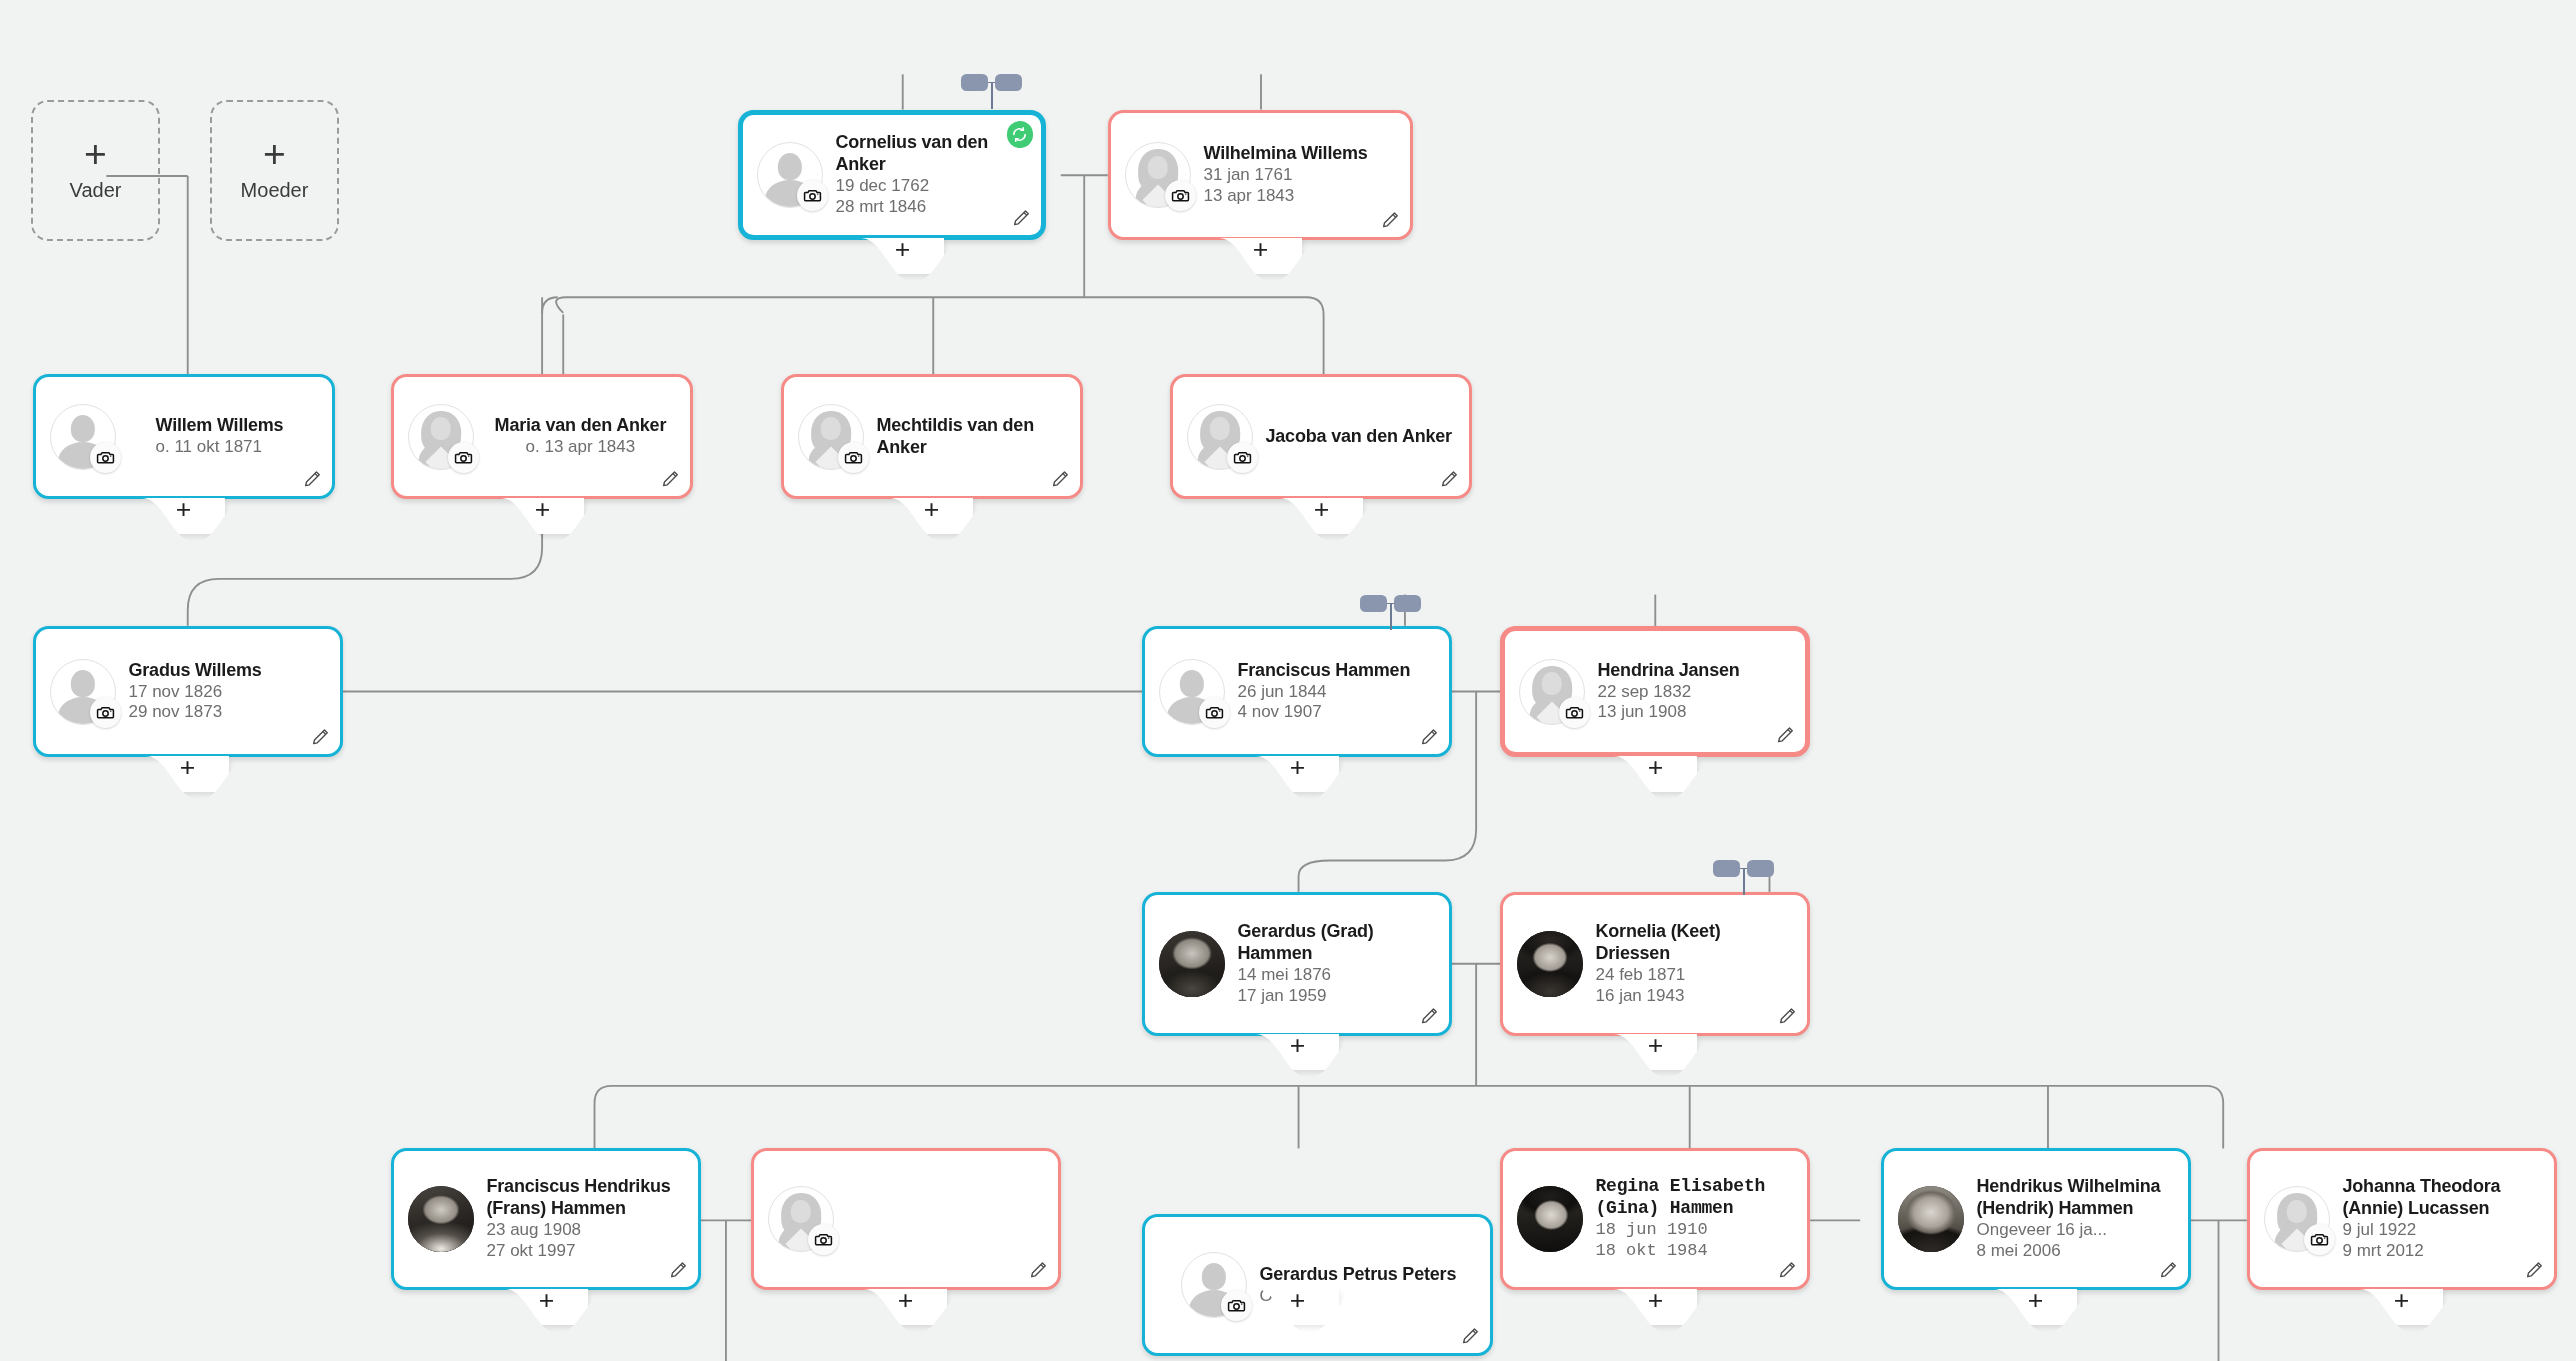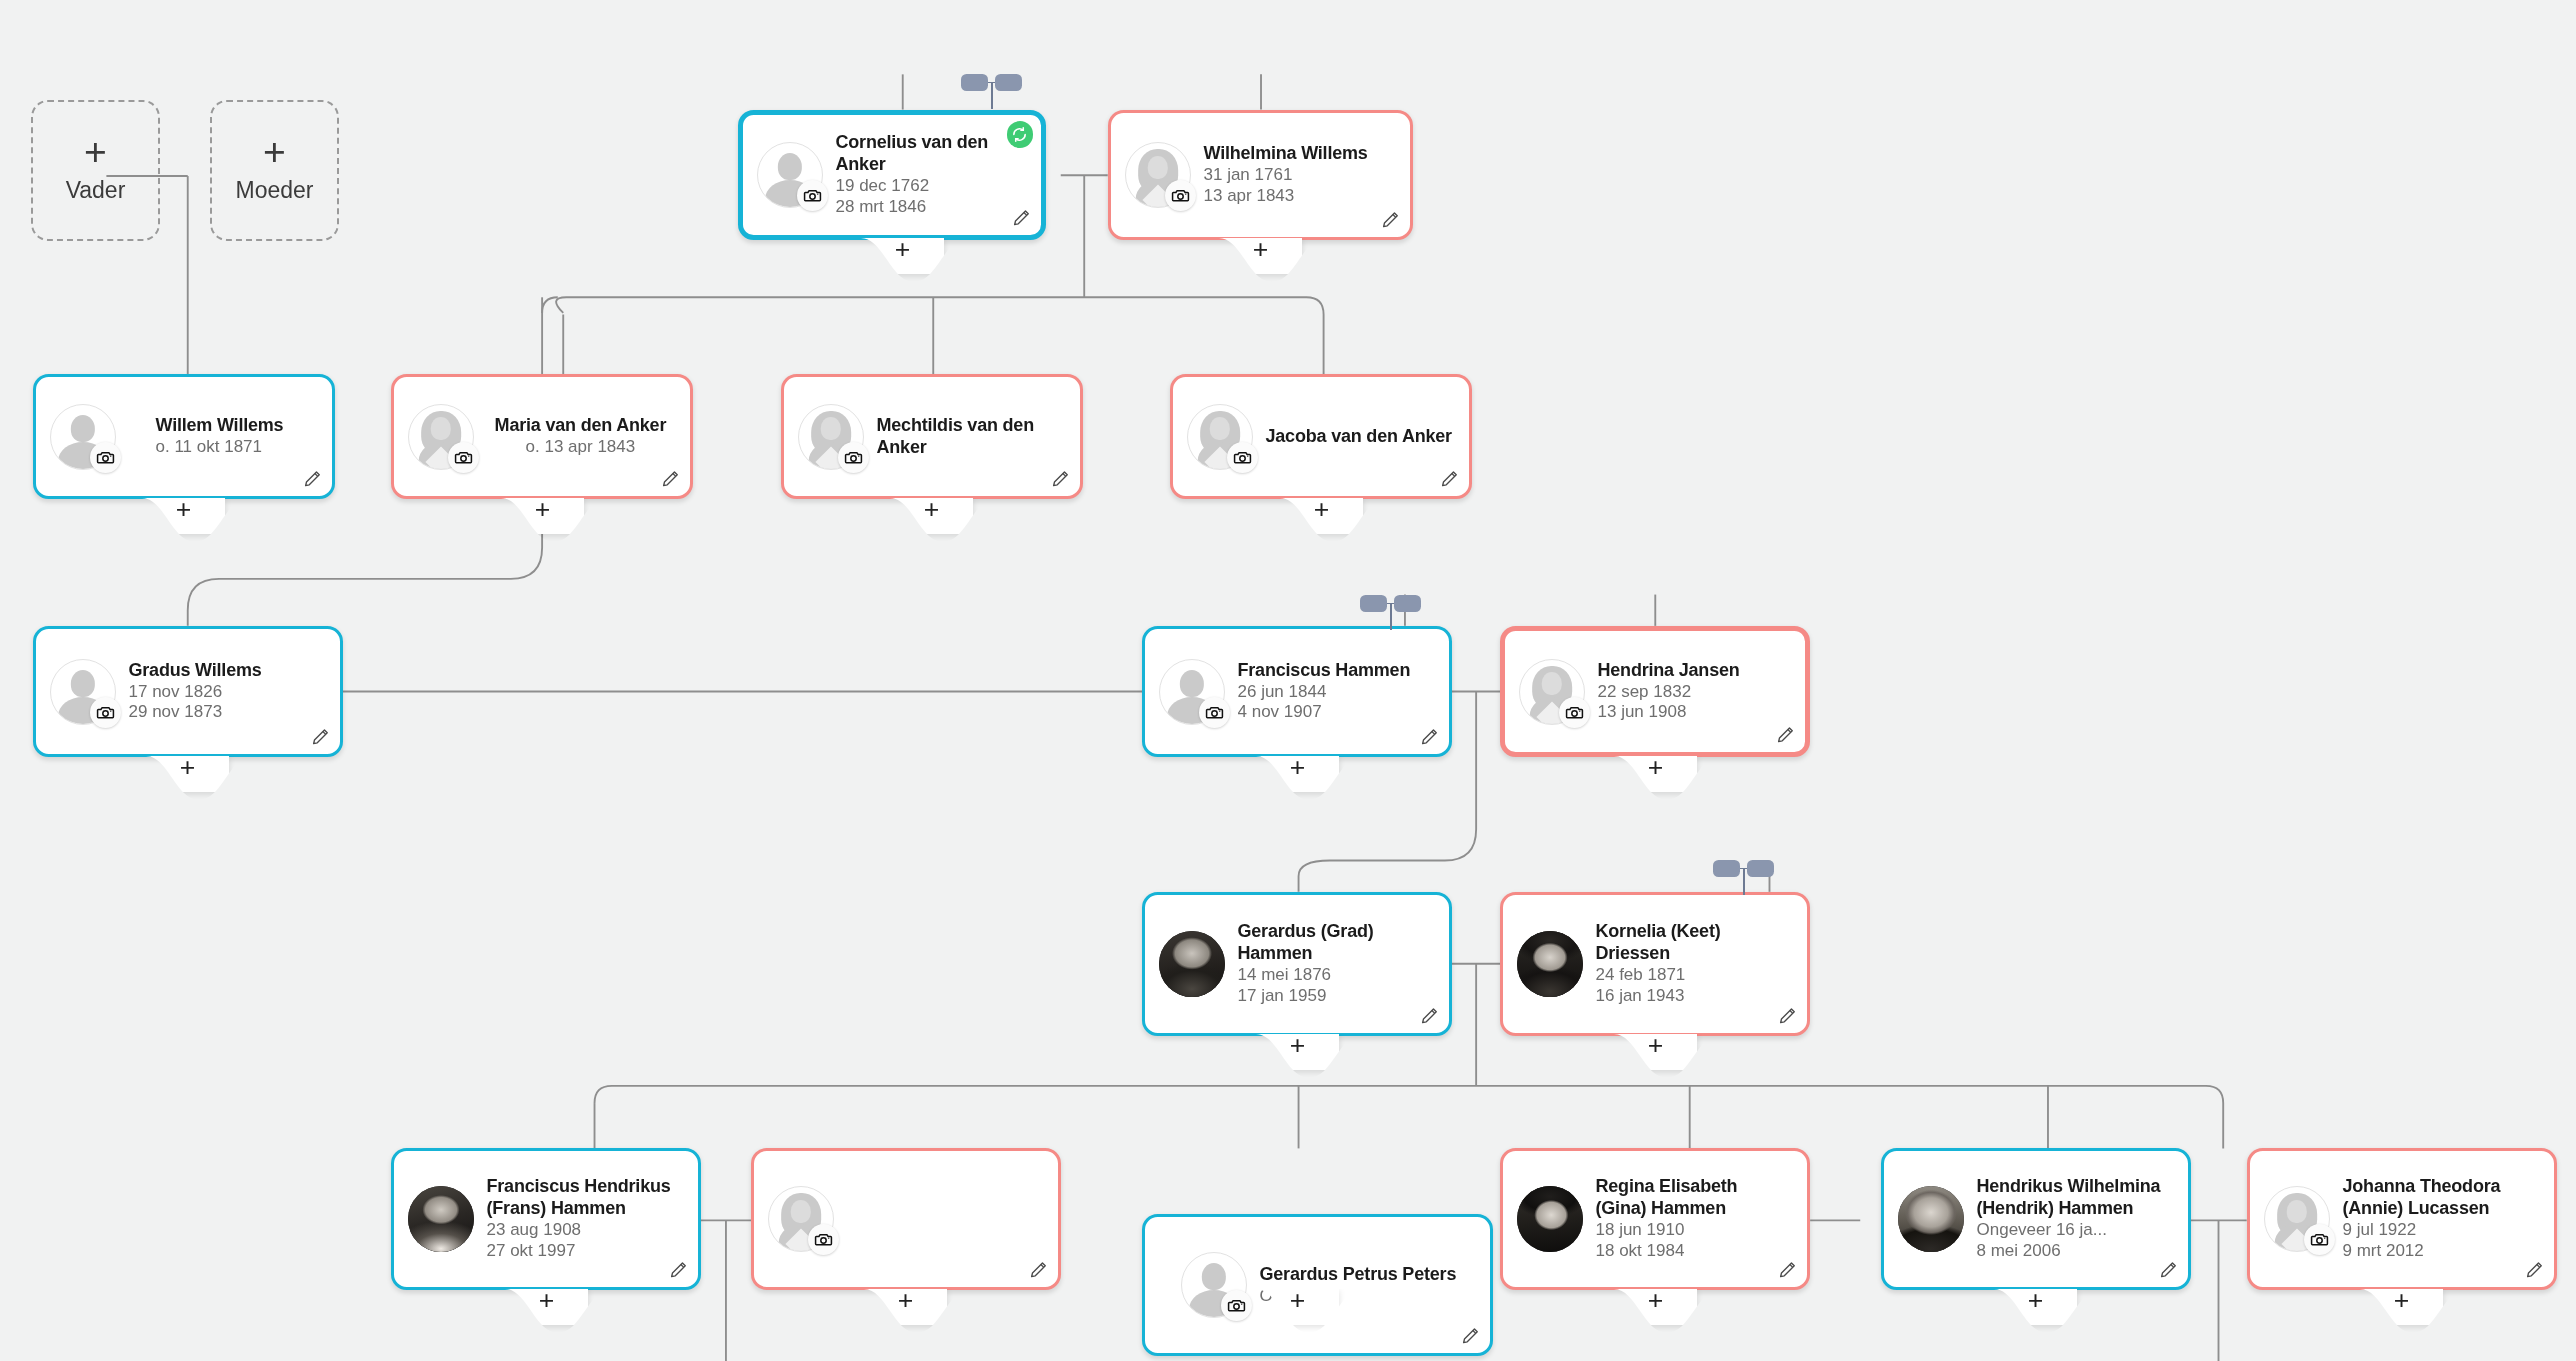--- a/index.html
+++ b/index.html
@@ -21,21 +21,21 @@
     width: 129px; height: 141px;
     border: 2.3px dashed #9a9a9a;
     border-radius: 17px;
     display: flex; flex-direction: column;
     align-items: center; justify-content: center;
     gap: 11px;
     background: transparent;
     cursor: pointer;
   }
   .ph .plusbig { font-size: 39px; line-height: 28px; color: #3b3b3b; font-weight: 400; }
-  .ph .phlabel { font-size: 23px; color: #3b3b3b; }
+  .ph .phlabel { font-size: 20px; color: #3b3b3b; }
 
   
   .card {
     position: absolute; z-index: 4;
     background: #fff;
     border-radius: 15.6px;
     border: 3.9px solid #f08a86;
     box-shadow: 0 2.3px 5.5px rgba(0,0,0,.13);
     display: flex; align-items: center;
     padding: 0 11px 0 14px;
@@ -589,21 +589,21 @@
           <div class="nm">Gerardus Petrus Peters</div>
           <div class="dt">Overleden</div>
         </div>
         <div class="pencil">
           <svg viewBox="0 0 24 24" fill="none" stroke="#4a4a4a" stroke-width="1.6" stroke-linejoin="round">
             <path d="M17.1 3.6 20.4 6.9 8.6 18.7l-4.3 1 1-4.3Z"></path>
             <path d="M15.3 5.4 18.6 8.7"></path>
           </svg>
         </div>
       </div>
-      <div class="card female" style="left: 1500px; top: 1148px; width: 310px; height: 142px;">
+      <div class="card female" style="left: 1500px; top: 1148px; width: 310px; height: 142px; font-family: Liberation Mono, monospace;">
         <div class="av photo">
           <div class="ring">
             <div class="ph-face" style="background:radial-gradient(ellipse 34% 30% at 52% 44%, #ddd8d1 0%, #a6a098 64%, transparent 76%),radial-gradient(ellipse 56% 32% at 50% 16%, #201e1c 0%, #100f0e 70%, transparent 100%),linear-gradient(175deg,#34302c 0%,#1f1d1a 55%,#0e0d0c 100%)"></div>
           </div>
         </div>
         <div class="info">
           <div class="nm">Regina Elisabeth (Gina) Hammen</div>
           <div class="dt">18 jun 1910</div>
           <div class="dt">18 okt 1984</div>
         </div>

